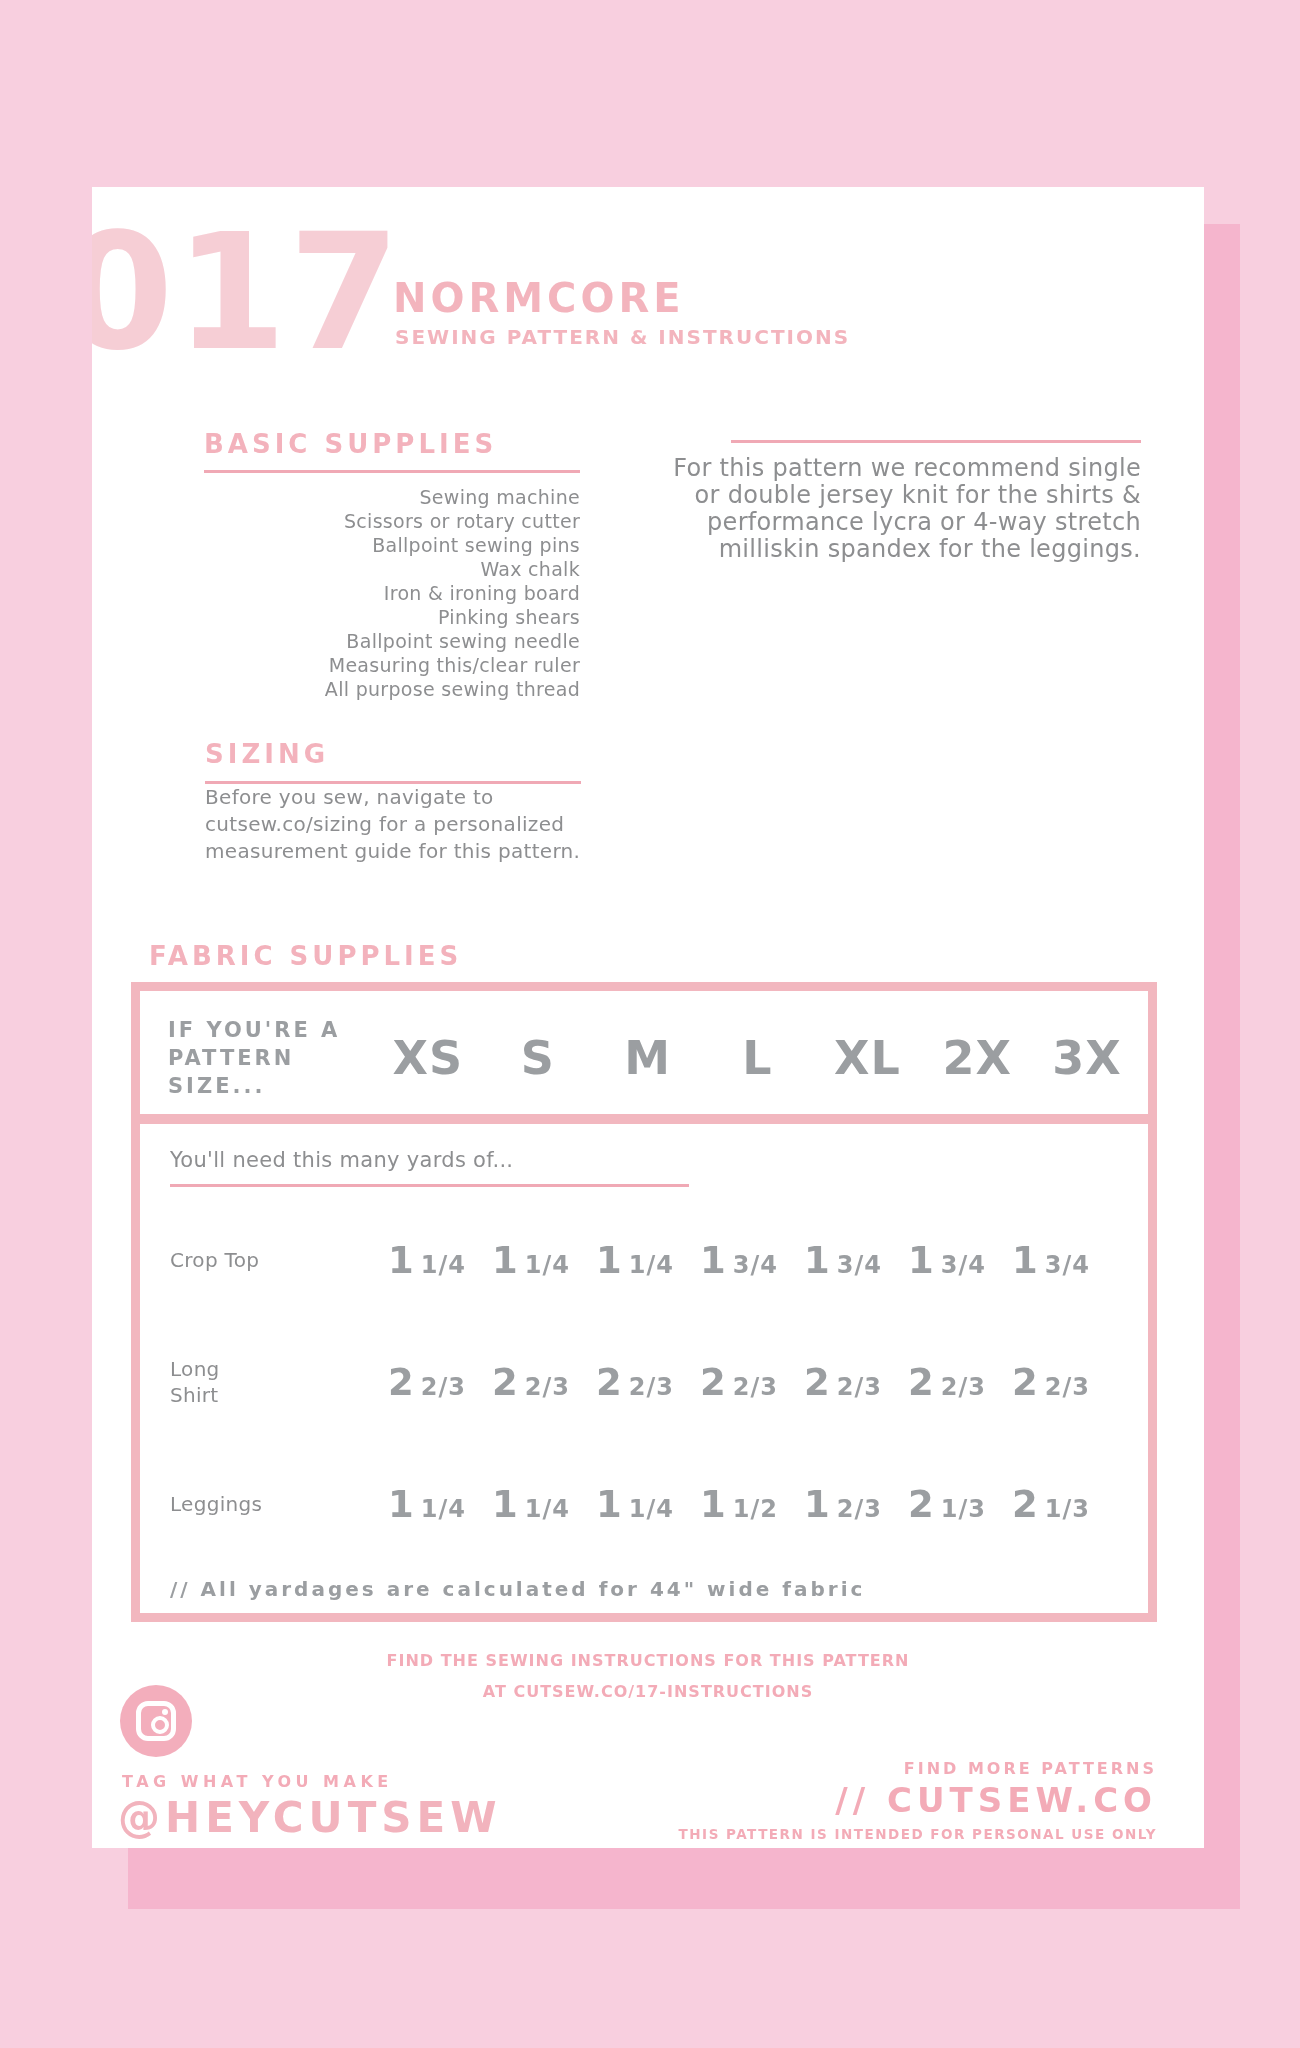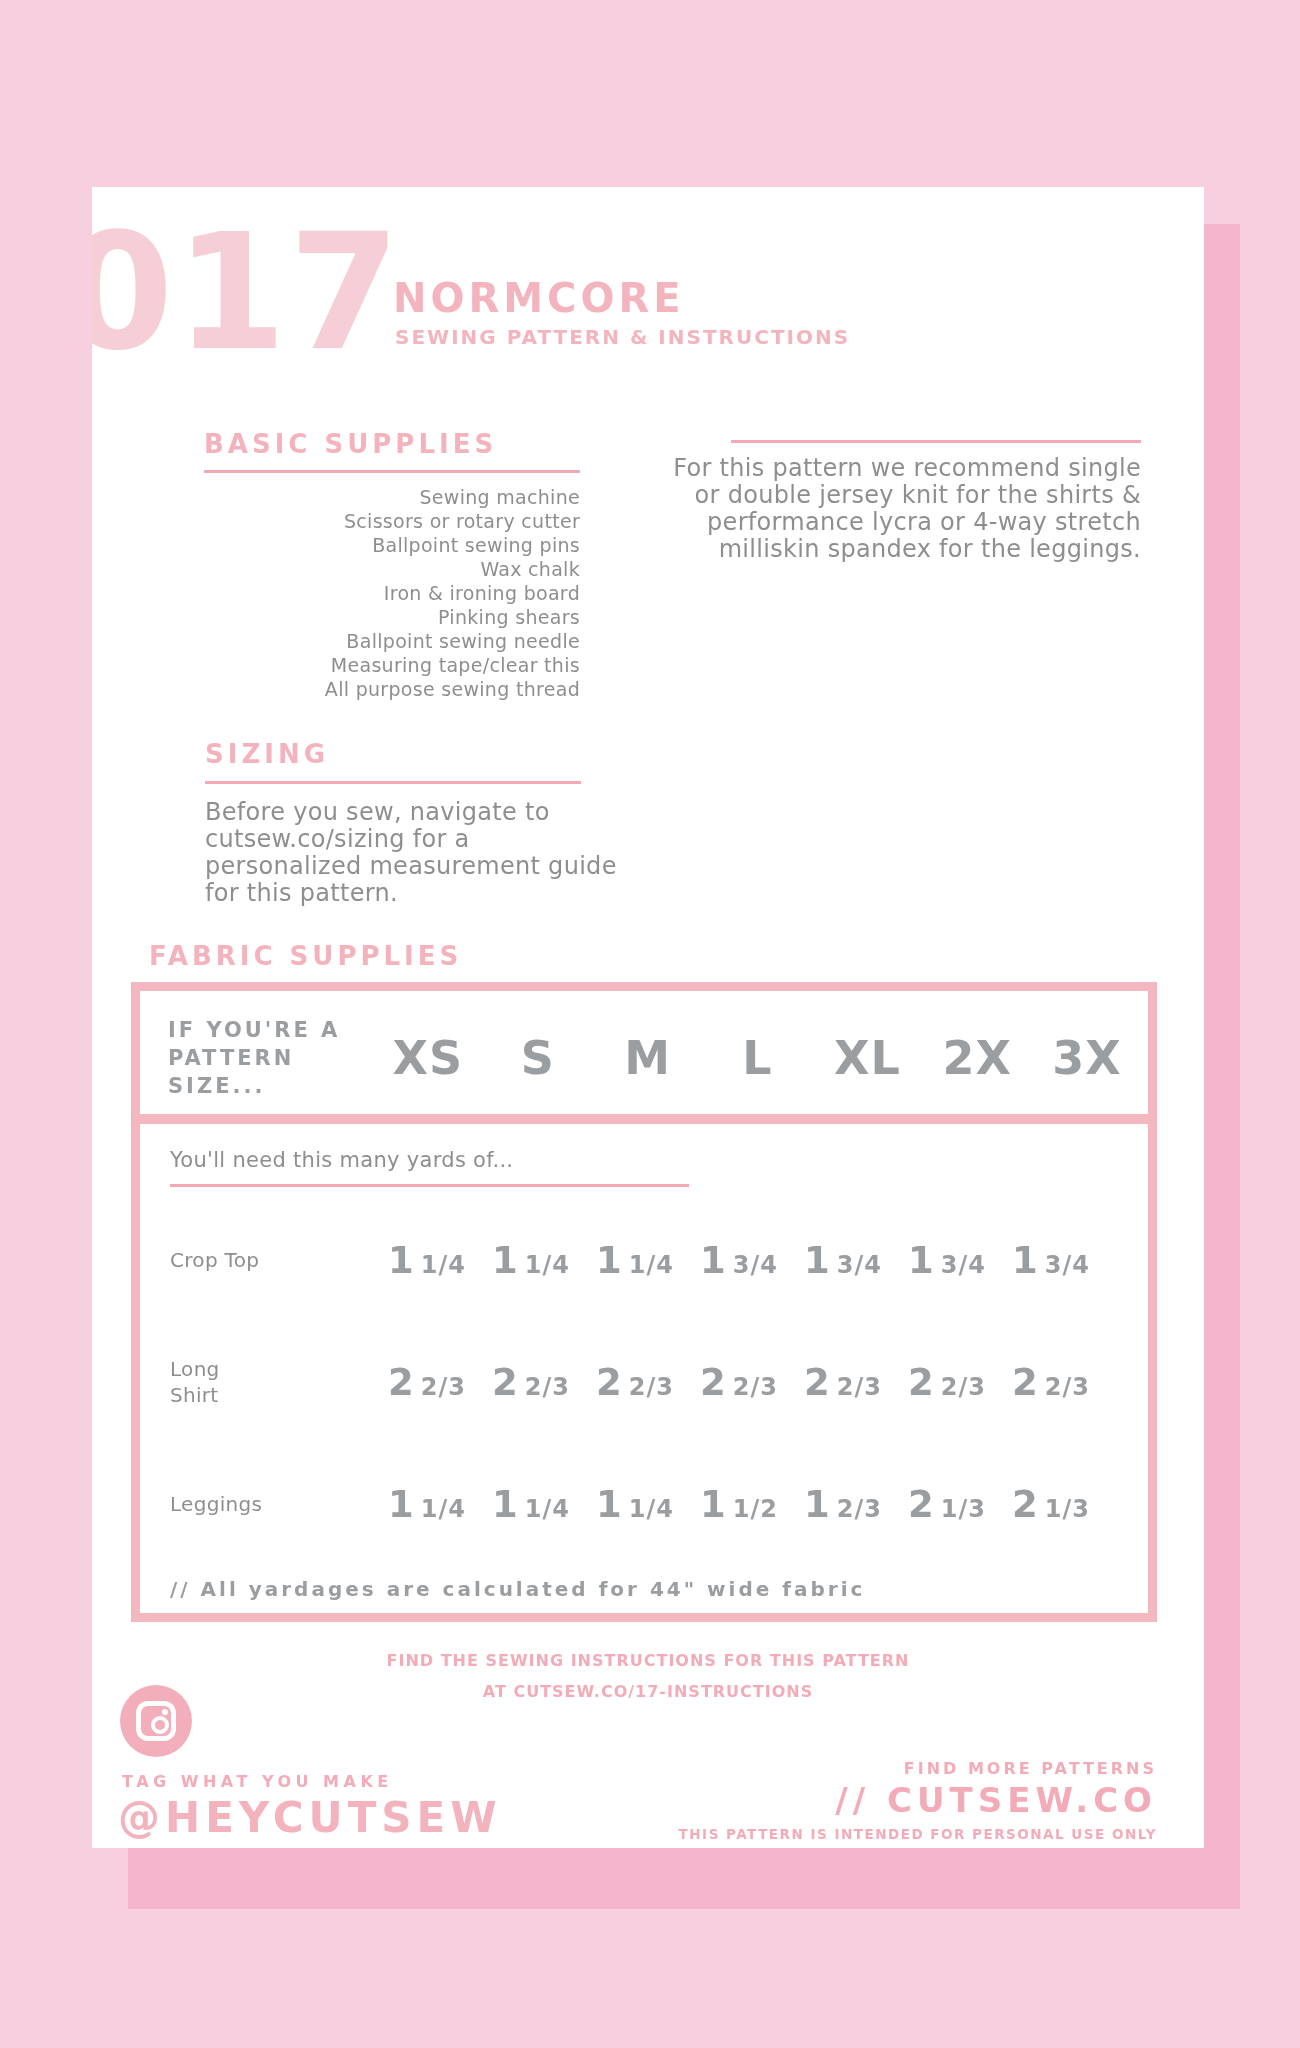--- a/index.html
+++ b/index.html
@@ -18,21 +18,21 @@
   .basic-block { position:absolute; left:112px; top:242px; width:376px; }
   .basic-block .rule { margin-top:11px; width:376px; }
   .supplies-list { margin:12px 0 0 0; padding:0; list-style:none; font-size:19px; line-height:24px; color:#8d8e90; letter-spacing:0.3px;text-align:right; }
 
   .fabric-block { position:absolute; right:63px; top:242px; width:480px; text-align:right; }
   .fabric-block .rule { margin-top:11px; width:410px; margin-left:auto; }
   .fabric-text { margin-top:12px; font-size:24px; line-height:27px; color:#8d8e90; letter-spacing:0.3px; }
 
   .sizing-block { position:absolute; left:113px; top:552px; width:480px; }
   .sizing-block .rule { margin-top:12px; width:376px; }
-  .sizing-text { margin-top:15px; font-size:24px; line-height:27px; color:#8d8e90; letter-spacing:0.3px; width:420px; }
+  .sizing-text { margin-top:0; font-size:20px; line-height:27px; color:#8d8e90; letter-spacing:0.3px; width:420px; }
 
   .fs-heading { position:absolute; left:57px; top:754px; }
 
   .yardage-table { position:absolute; left:39px; top:795px; width:1026px; height:640px; border:9px solid #f2b7bf; box-sizing:border-box; background:#fff; }
   .table-header { display:grid; grid-template-columns:205px repeat(7,1fr); align-items:center; height:113px; border-bottom:10px solid #f2b7bf; padding:10px 6px 0 28px; box-sizing:content-box; }
   .corner-label { width:185px; font-size:21px; font-weight:800; color:#9b9ea1; letter-spacing:3px; line-height:28px; }
   .size-cell { font-size:46px; font-weight:800; color:#9b9ea1; text-align:center; letter-spacing:1px; }
 
   .table-body { position:relative; }
   .yards-subheading { margin:24px 0 0 30px; font-size:21px; color:#8d8e90; letter-spacing:0.3px; }
@@ -76,21 +76,21 @@
       <div class="sec-heading">BASIC SUPPLIES</div>
       <div class="rule"></div>
       <ul class="supplies-list" id="supplies-list">
           <li>Sewing machine</li>
           <li>Scissors or rotary cutter</li>
           <li>Ballpoint sewing pins</li>
           <li>Wax chalk</li>
           <li>Iron &amp; ironing board</li>
           <li>Pinking shears</li>
           <li>Ballpoint sewing needle</li>
-          <li>Measuring tape/clear this</li>
+          <li>Measuring this/clear ruler</li>
           <li>All purpose sewing thread</li>
         </ul>
     </div>
 
     <div class="fabric-block">
       <div class="rule"></div>
       <div class="fabric-text">For this pattern we recommend single or double jersey knit for the shirts &amp; performance lycra or 4-way stretch milliskin spandex for the leggings.</div>
     </div>
 
     <div class="sizing-block">

